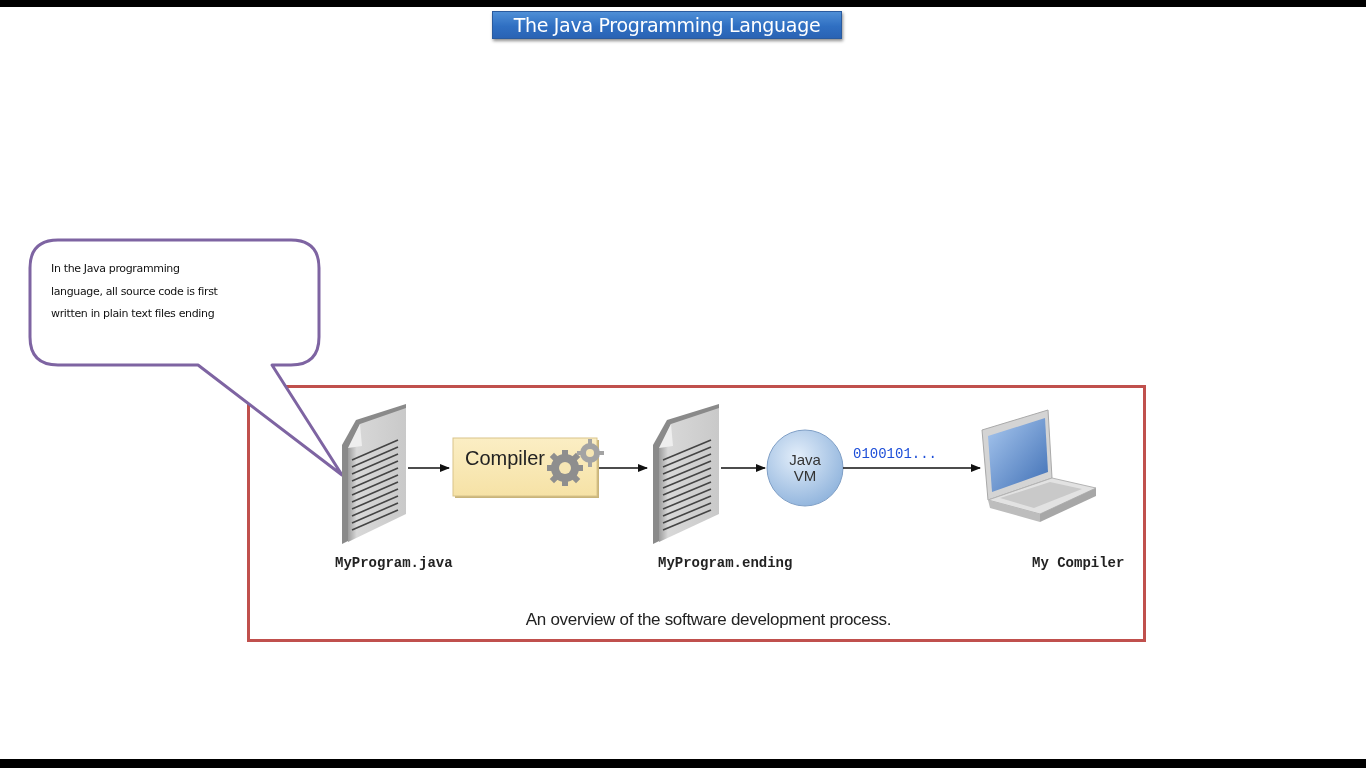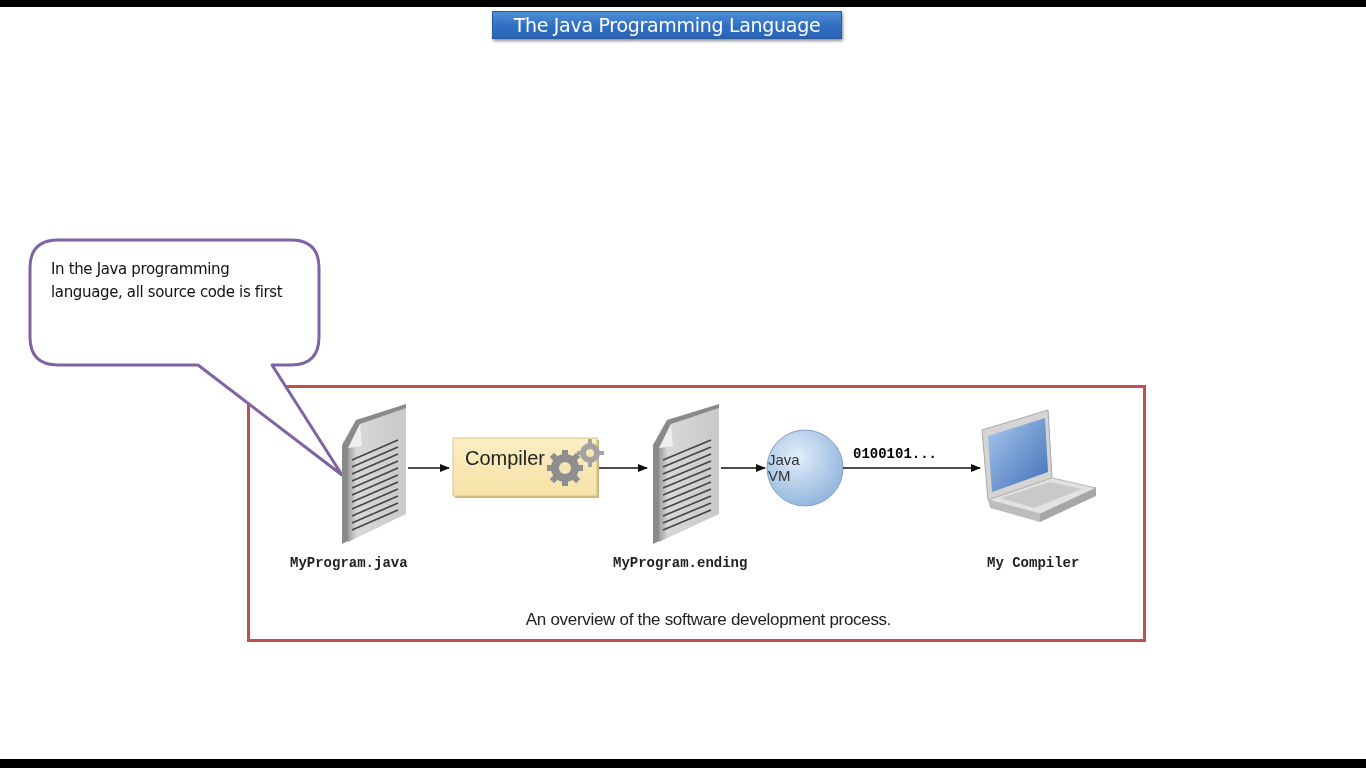--- a/index.html
+++ b/index.html
@@ -5,26 +5,26 @@
   html,body{margin:0;padding:0;}
   body{width:1366px;height:768px;position:relative;overflow:hidden;background:#fff;font-family:"Liberation Sans",sans-serif;}
   .bar-top{position:absolute;left:0;top:0;width:1366px;height:7px;background:#000;}
   .bar-bottom{position:absolute;left:0;top:759px;width:1366px;height:9px;background:#000;}
   .title-box{position:absolute;left:492px;top:11px;width:350px;height:28px;box-sizing:border-box;
     background:linear-gradient(#4f8fd6 0%,#2f6fc2 55%,#2a63b4 100%);border:1px solid #2a5b9e;
     box-shadow:1px 2px 3px rgba(0,0,0,.45);display:flex;align-items:center;justify-content:center;}
   .title-text{color:#fff;font-family:"DejaVu Sans",sans-serif;font-size:19px;letter-spacing:-0.3px;}
   svg.overlay{position:absolute;left:0;top:0;}
   .callout-text{position:absolute;left:51px;top:258px;width:260px;font-family:"DejaVu Sans",sans-serif;
-    font-size:15px;line-height:22.7px;color:#111;letter-spacing:-0.35px;}
+    font-size:11px;line-height:22.7px;color:#111;letter-spacing:-0.35px;}
   .frame{position:absolute;left:247px;top:385px;width:899px;height:257px;box-sizing:border-box;border:3px solid #c0504d;}
-  .mono-label{position:absolute;font-family:"Liberation Mono",monospace;font-weight:bold;font-size:14px;color:#222;}
+  .mono-label{position:absolute;font-family:"Liberation Mono",monospace;font-weight:bold;font-size:14px;color:#222;margin-left:45px;}
   .compiler-label{position:absolute;left:465px;top:447px;font-size:20px;color:#222;}
-  .vm-label{position:absolute;left:768px;top:452px;width:74px;text-align:left;font-size:15px;line-height:16px;color:#333;}
-  .binary-label{position:absolute;left:853px;top:446px;font-family:"Liberation Mono",monospace;font-weight:bold;font-size:14px;color:#000000;}
+  .vm-label{position:absolute;left:768px;top:452px;width:74px;text-align:center;font-size:15px;line-height:16px;color:#333;}
+  .binary-label{position:absolute;left:853px;top:446px;font-family:"Liberation Mono",monospace;font-weight:normal;font-size:14px;color:#1d4ed8;}
   .caption{position:absolute;left:247px;top:610px;width:899px;text-align:center;font-size:17px;color:#222;letter-spacing:-0.3px;padding-left:12px;}
 </style>
 </head>
 <body>
 
 <div class="bar-top"></div>
 <div class="bar-bottom"></div>
 
 <div class="title-box">
   <span class="title-text">The Java Programming Language</span>
@@ -139,20 +139,21 @@
     <path d="M988,500 L1052,478 L1096,488 L1040,514 Z" fill="#e2e2e2" stroke="#b4b4b4" stroke-width="1"></path>
     <path d="M1000,498 L1050,482 L1082,489 L1034,508 Z" fill="#c9c9c9"></path>
     <path d="M988,500 L1040,514 L1040,522 L990,508 Z" fill="#bdbdbd"></path>
     <path d="M1040,514 L1096,488 L1096,496 L1040,522 Z" fill="#a7a7a7"></path>
   </g>
 </svg>
 
 <div class="callout-text">
   <div>In the Java programming</div>
   <div>language, all source code is first</div>
+  <div>written in plain text files ending</div>
 </div>
 
 <span class="compiler-label">Compiler</span>
 
 <div class="vm-label">
   <div>Java</div>
   <div>VM</div>
 </div>
 
 <span class="binary-label">0100101...</span>

